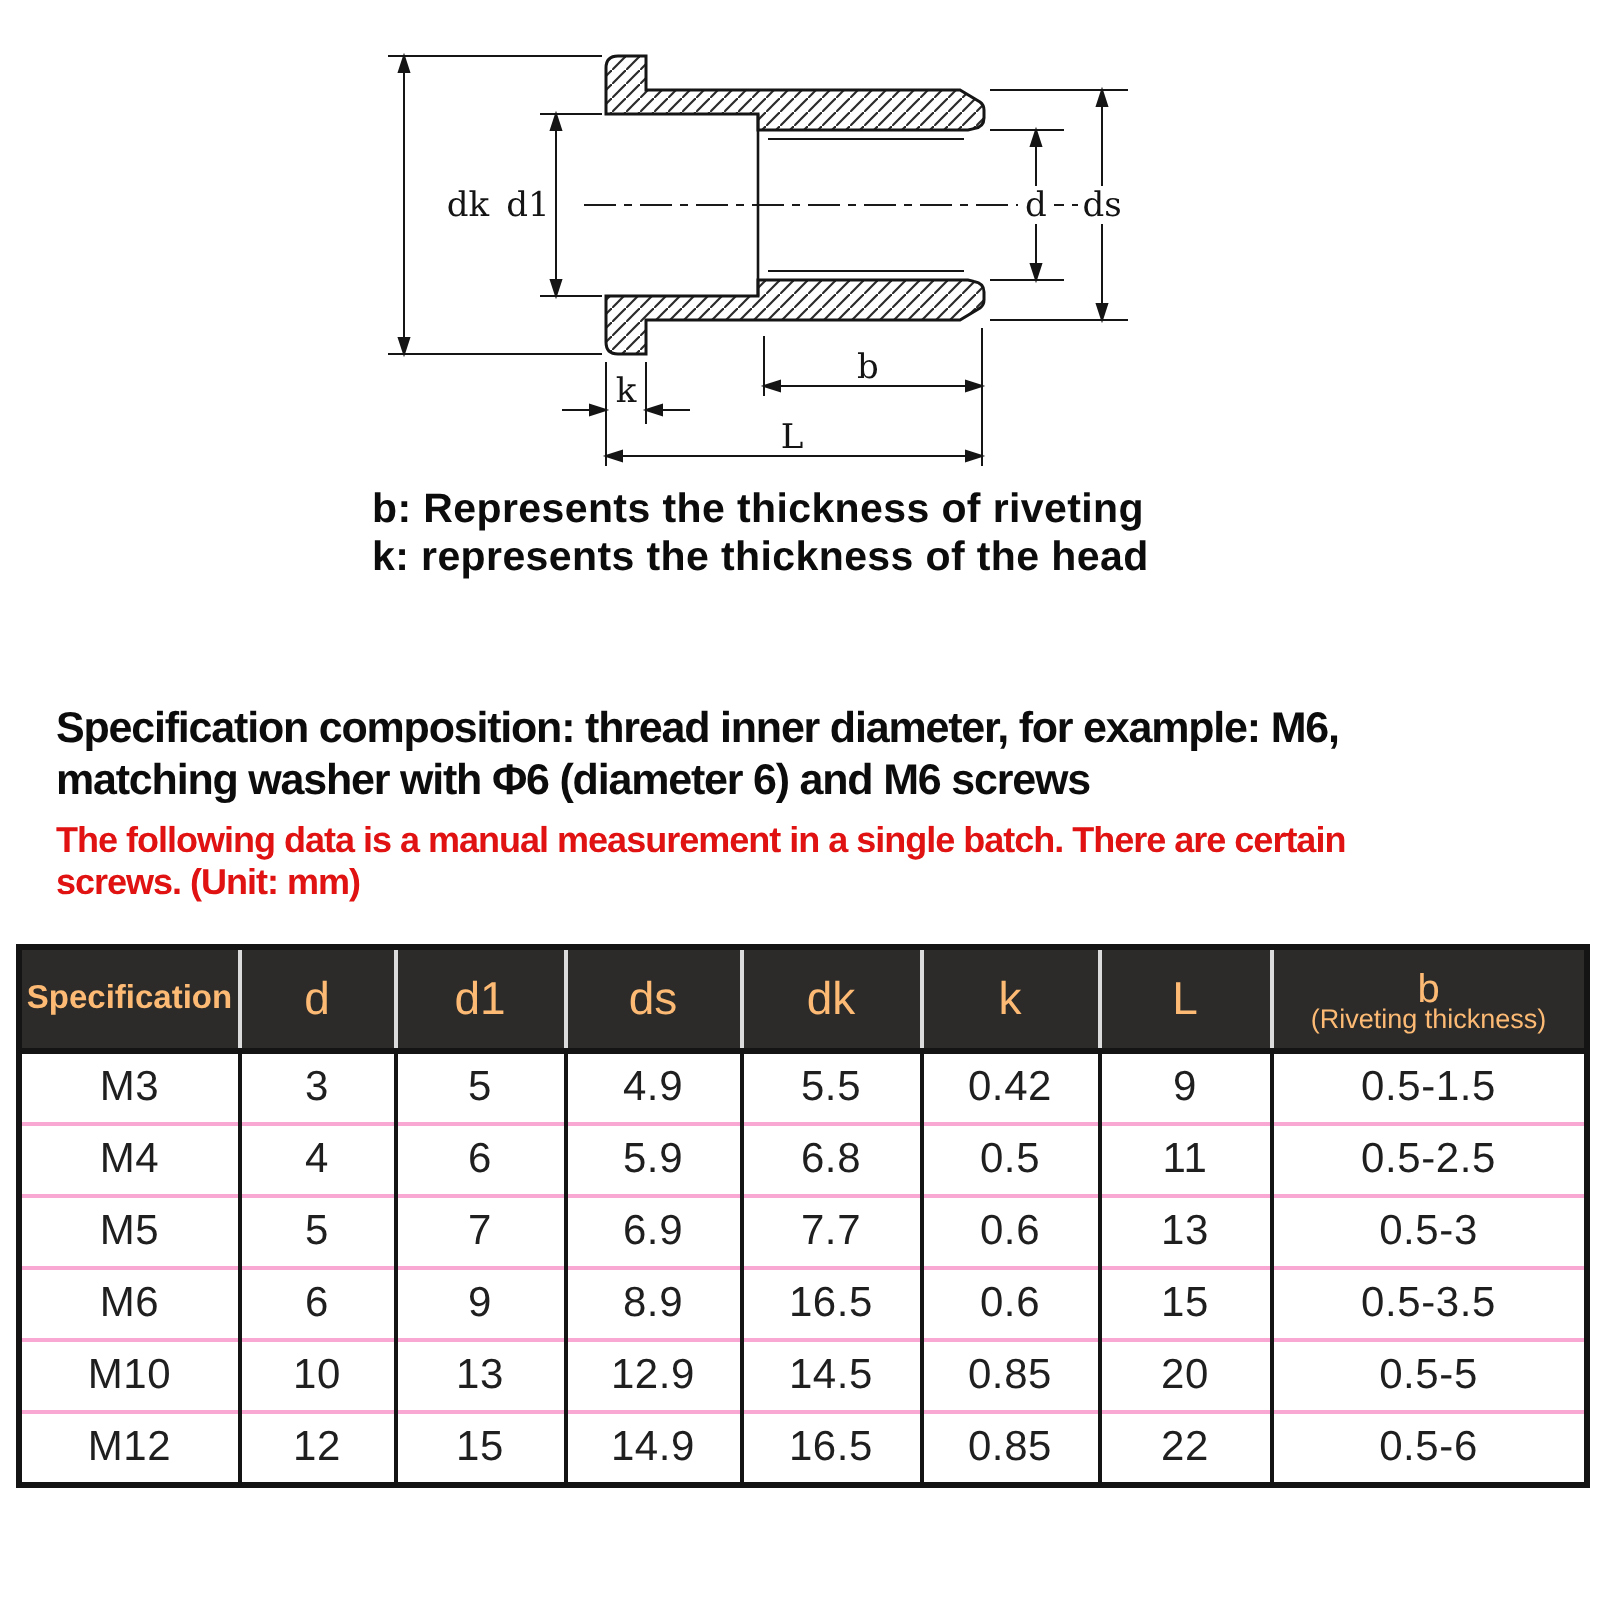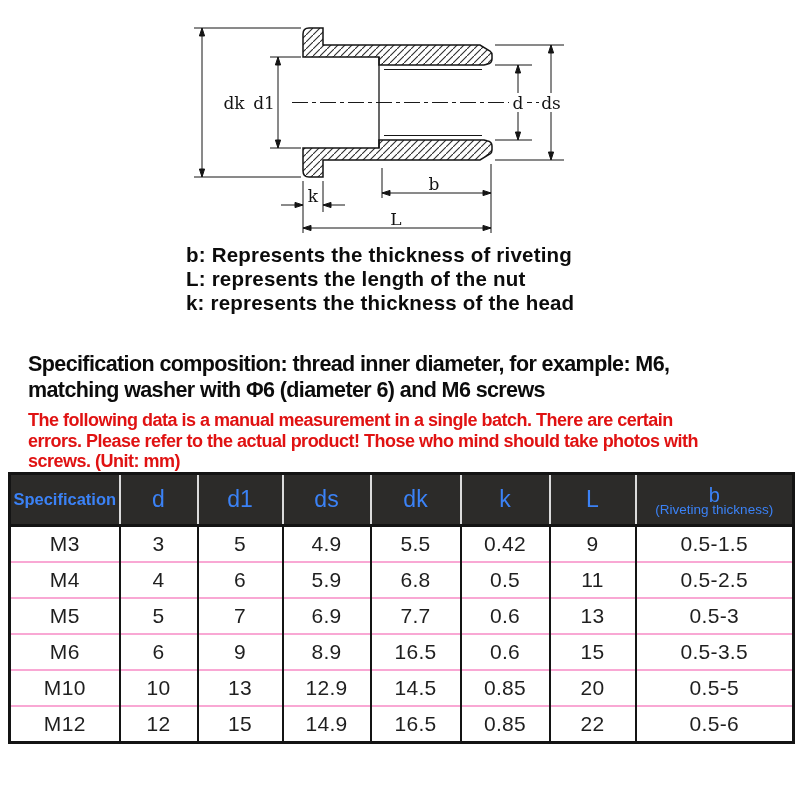--- a/index.html
+++ b/index.html
@@ -41,21 +41,21 @@
   }
 
   
   .spec-table {
     position: absolute; left: 8px; top: 472px; width: 784px;
     border-collapse: collapse; table-layout: fixed;
     text-align: center;
   }
   .spec-table { border: 3px solid #141414; }
   .spec-table th {
-    background: #2c2b29; color: #3b82f6;
+    background: #2c2b29; color: #fdba74;
     height: 49px; font-weight: normal; font-size: 23px;
     border-left: 2px solid #dcdcdc; border-bottom: 3px solid #141414;
     padding: 0; vertical-align: middle;
   }
   .spec-table th:first-child { border-left: none; }
   .spec-table th.col-spec { font-size: 16.5px; font-weight: bold; }
   .spec-table th .sub { display: block; font-size: 13.5px; line-height: 14px; margin-top: -2px; }
   .spec-table th .b-label { display: block; font-size: 20px; line-height: 20px; margin-top: 2px; }
   .spec-table td {
     height: 34px; font-size: 21px; color: #1f1f1f;
@@ -158,32 +158,30 @@
       <text class="dim-label" x="338" y="103">d</text>
       <text class="dim-label" x="371" y="103">ds</text>
       <text class="dim-label" x="133" y="196">k</text>
       <text class="dim-label" x="254" y="184">b</text>
       <text class="dim-label" x="216" y="219">L</text>
     </g>
   </svg>
 
   <div class="definitions">
     <div>b: Represents the thickness of riveting</div>
-    <div>L: represents the length of the nut</div>
     <div>k: represents the thickness of the head</div>
   </div>
 
   <div class="spec-comp">
     <div>Specification composition: thread inner diameter, for example: M6,</div>
     <div>matching washer with Φ6 (diameter 6) and M6 screws</div>
   </div>
 
   <div class="disclaimer">
     <div>The following data is a manual measurement in a single batch. There are certain</div>
-    <div>errors. Please refer to the actual product! Those who mind should take photos with</div>
     <div>screws. (Unit: mm)</div>
   </div>
 
   <table class="spec-table">
     <colgroup>
       <col style="width:110px">
         <col style="width:78px">
         <col style="width:85px">
         <col style="width:88px">
       <col style="width:90px">

